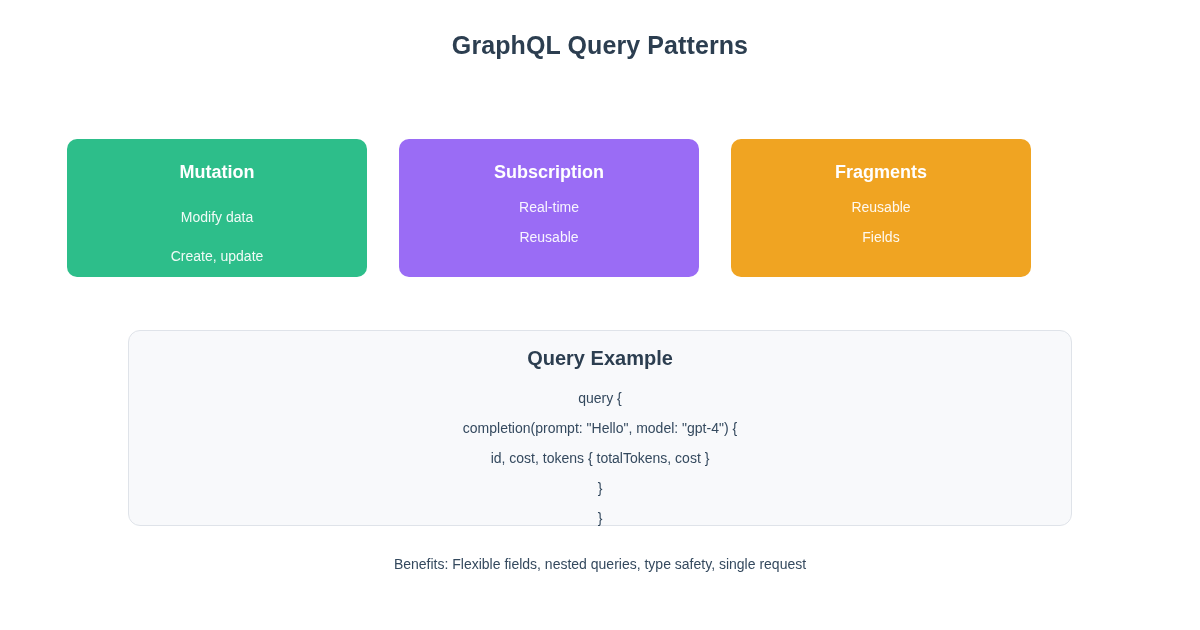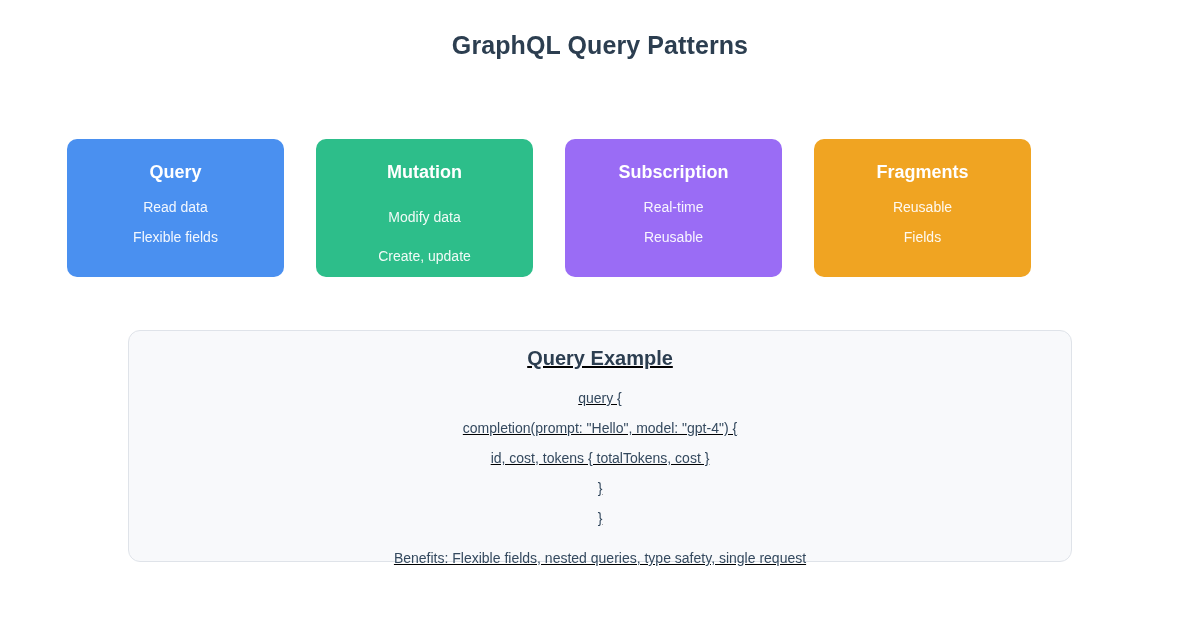--- a/index.html
+++ b/index.html
@@ -69,29 +69,28 @@
     line-height: 18px;
     margin-bottom: 12px;
   }
 
   
   .example-panel {
     position: absolute;
     top: 330px;
     left: 128px;
     width: 944px;
-    height: 232px;
+    height: 196px;
     background: #f8f9fb;
     border: 1px solid #dfe3e9;
     border-radius: 12px;
     display: flex;
     flex-direction: column;
     align-items: center;
     padding-top: 14px;
-    text-decoration: underline;
   }
 
   .panel-title {
     font-size: 20px;
     font-weight: bold;
     color: #2c3e50;
     line-height: 26px;
     margin-bottom: 18px;
   }
 
@@ -102,37 +101,32 @@
     text-align: left;
     margin-bottom: 12px;
     white-space: pre;
   }
 
   .benefits-line {
     font-size: 14px;
     color: #34495e;
     line-height: 18px;
     text-align: center;
-    margin-top: 10px;
+    margin-top: 16px;
   }
 </style>
 </head>
 <body>
 
 <div class="page">
 
   <div class="page-title">GraphQL Query Patterns</div>
 
   <div class="card-row">
 
-    <div class="card" style="background-color: rgb(74, 144, 240);">
-      <div class="card-title">Query</div>
-      <div class="card-line">Read data</div>
-      <div class="card-line">Flexible fields</div>
-    </div>
 
     <div class="card" style="background-color: rgb(45, 190, 138); justify-content: space-between;">
       <div class="card-title">Mutation</div>
       <div class="card-line">Modify data</div>
       <div class="card-line">Create, update</div>
     </div>
 
     <div class="card" style="background-color: rgb(154, 108, 245);">
       <div class="card-title">Subscription</div>
       <div class="card-line">Real-time</div>

